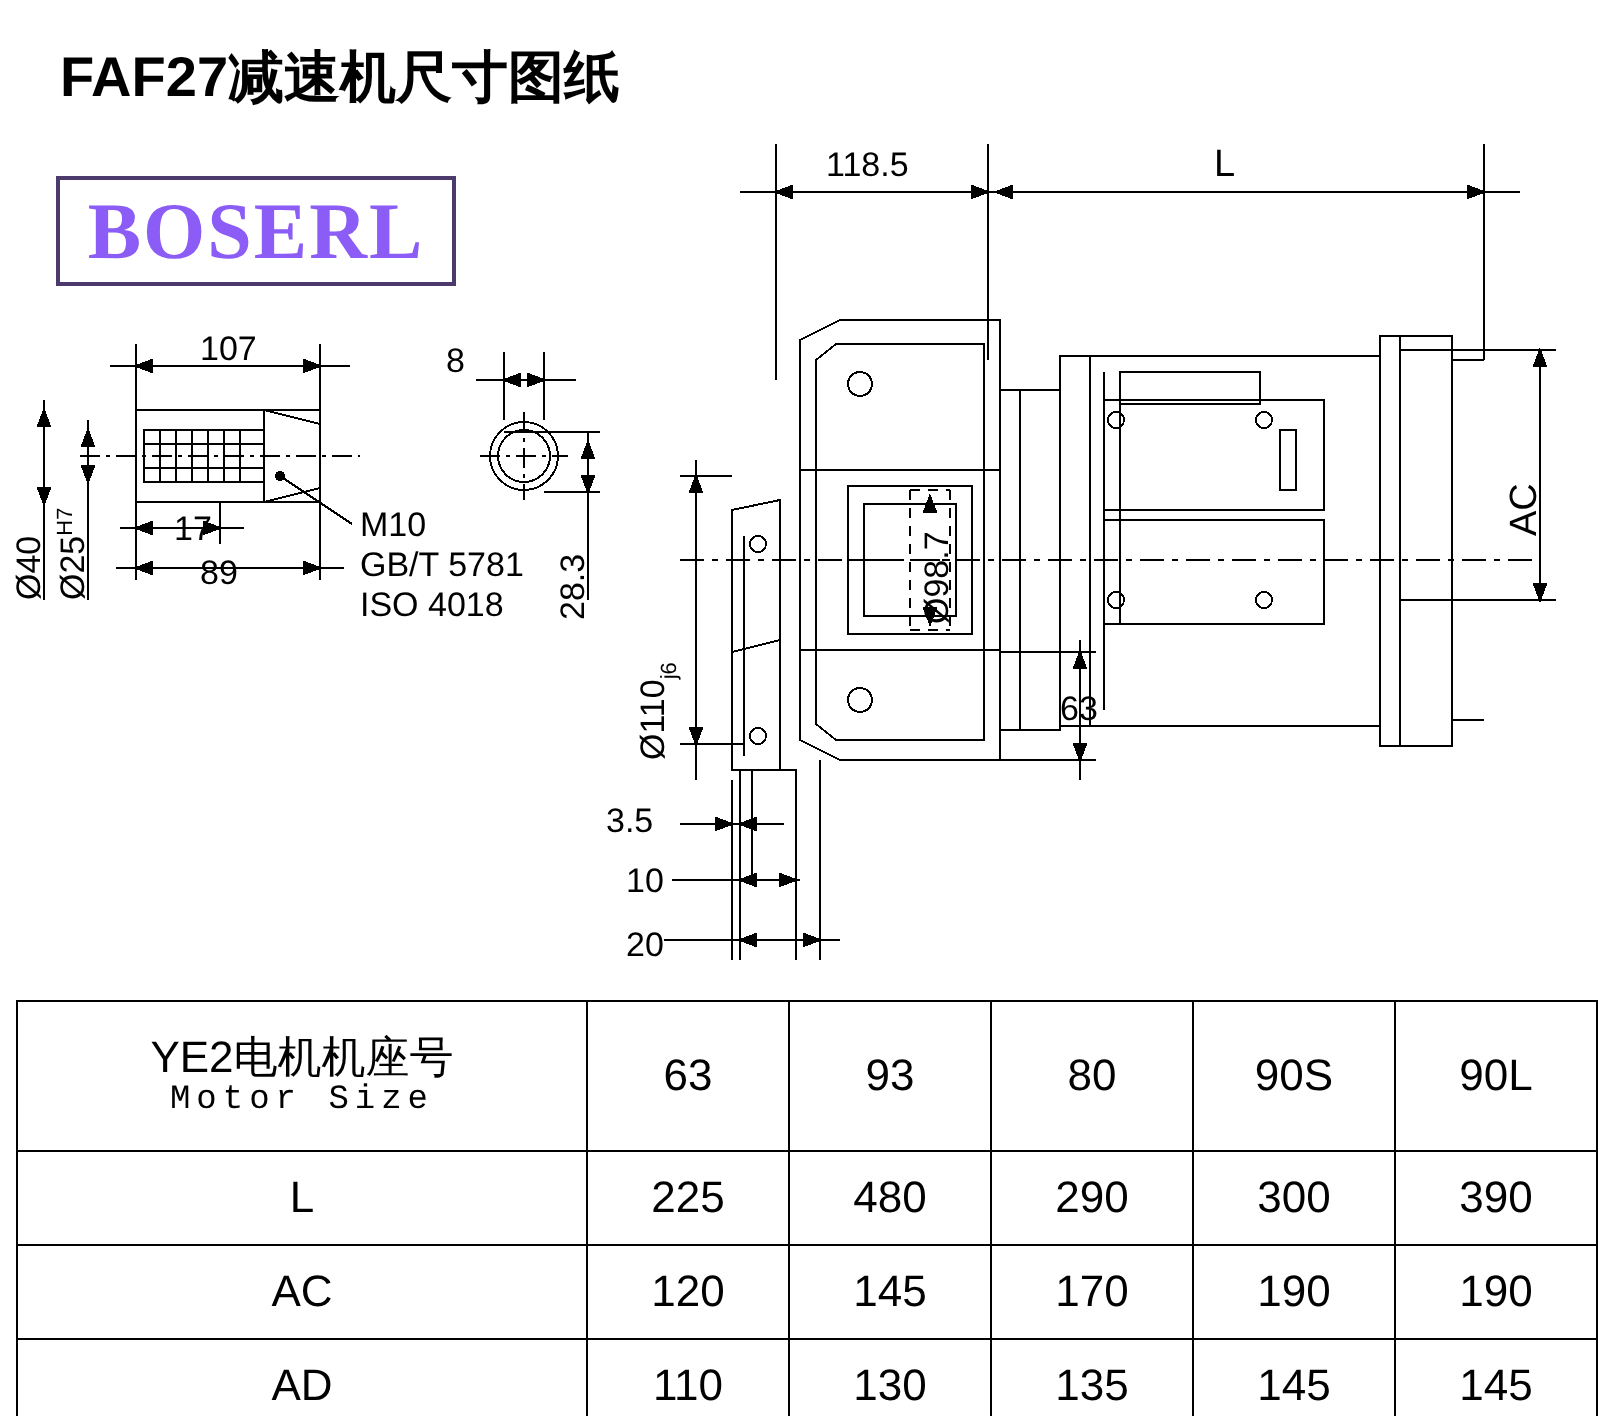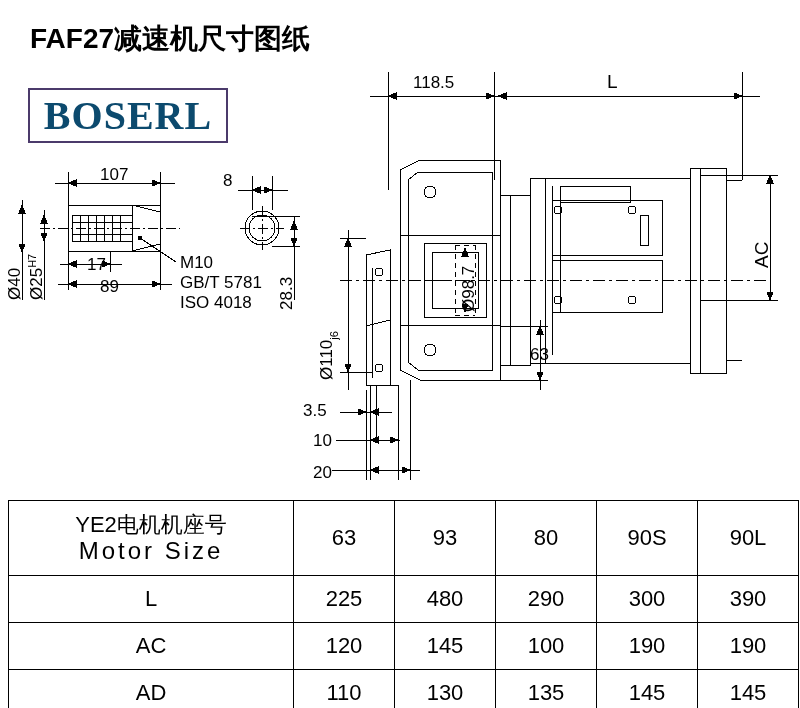--- a/index.html
+++ b/index.html
@@ -46,21 +46,21 @@
     position: absolute;
     left: 30px;
     top: 90px;
     width: 196px;
     height: 51px;
     line-height: 51px;
     text-align: center;
     font-family: "Liberation Serif", serif;
     font-size: 40px;
     font-weight: bold;
-    color: #0c4a6e;
+    color: #8b5cf6;
     letter-spacing: 1px;
   }
   
   #drawing {
     position: absolute;
     left: 0;
     top: 0;
     width: 800px;
     height: 500px;
   }
@@ -86,25 +86,25 @@
   }
   #spec-table td.val-cell {
     width: 100px;
   }
   .motor-label-line1 {
     font-size: 22px;
     display: block;
     line-height: 1.15;
   }
   .motor-label-line2 {
-    font-size: 24px;
+    font-size: 17px;
     display: block;
     line-height: 1.15;
     letter-spacing: 3px;
-    font-family: Liberation Sans, sans-serif;
+    font-family: Liberation Mono, monospace;
   }
   #spec-table tr.header-row td {
     height: 66px;
   }
   .dim-text {
     font-family: "Liberation Sans", sans-serif;
   }
 </style>
 </head>
 <body>
@@ -332,21 +332,21 @@
         <td class="val-cell">225</td>
         <td class="val-cell">480</td>
         <td class="val-cell">290</td>
         <td class="val-cell">300</td>
         <td class="val-cell">390</td>
       </tr>
       <tr>
         <td class="label-cell">AC</td>
         <td class="val-cell">120</td>
         <td class="val-cell">145</td>
-        <td class="val-cell">100</td>
+        <td class="val-cell">170</td>
         <td class="val-cell">190</td>
         <td class="val-cell">190</td>
       </tr>
       <tr>
         <td class="label-cell">AD</td>
         <td class="val-cell">110</td>
         <td class="val-cell">130</td>
         <td class="val-cell">135</td>
         <td class="val-cell">145</td>
         <td class="val-cell">145</td>

